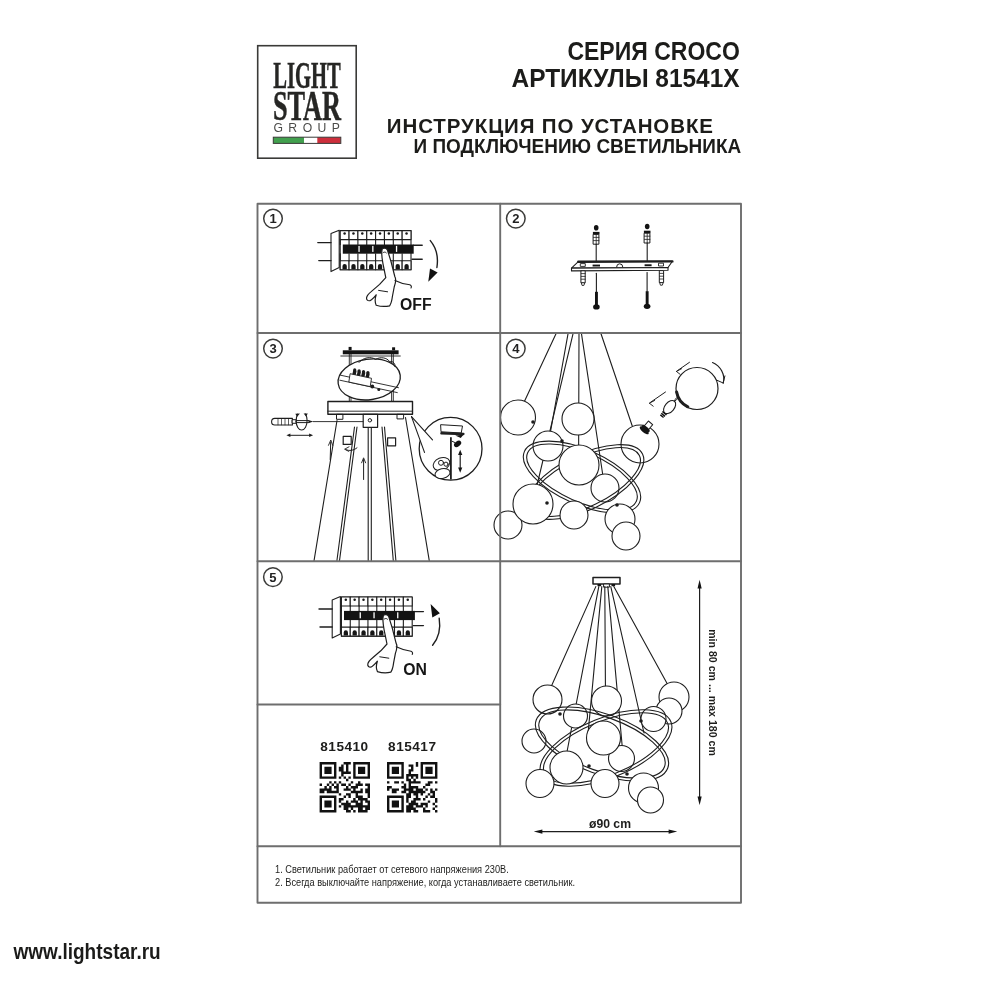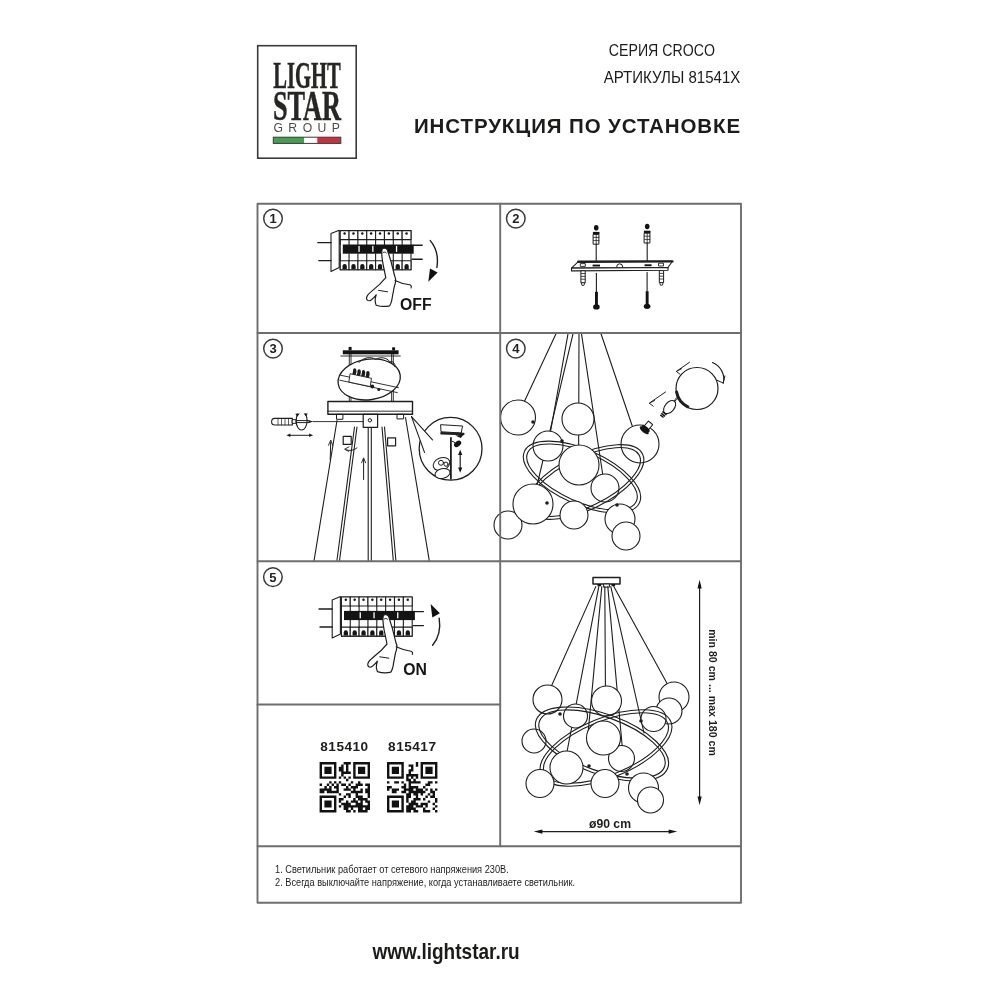--- a/index.html
+++ b/index.html
@@ -11,31 +11,32 @@
   <rect x="1.7" y="1.7" width="98.5" height="112.5" fill="#fff" stroke="#3a3a38" stroke-width="1.6"></rect>
   <text x="17.3" y="43.6" font-family="Liberation Serif" font-weight="bold" font-size="38" fill="#262624" stroke="#262624" stroke-width="0.5" textLength="67.5" lengthAdjust="spacingAndGlyphs">LIGHT</text>
   <text x="16.9" y="76.2" font-family="Liberation Serif" font-weight="bold" font-size="43" fill="#262624" stroke="#262624" stroke-width="0.5" textLength="68.2" lengthAdjust="spacingAndGlyphs">STAR</text>
   <text x="17.4" y="87.6" font-family="Liberation Sans" font-size="12.2" fill="#4c4c4a" textLength="66.6" lengthAdjust="spacing">GROUP</text>
   <rect x="17.3" y="93.2" width="30.8" height="6.2" fill="#42a04e"></rect>
   <rect x="48.1" y="93.2" width="13.2" height="6.2" fill="#fff"></rect>
   <rect x="61.3" y="93.2" width="23.5" height="6.2" fill="#cd2f3c"></rect>
   <rect x="17.3" y="93.2" width="67.5" height="6.2" fill="none" stroke="#3a3a38" stroke-width="1"></rect>
 </svg>
 
-<div class="abs" style="right:260px;top:38px;text-align:left;font-weight:normal;font-size:16px;line-height:26.7px;color:#1c1c1a;white-space:nowrap">
+<div class="abs" style="right:260px;top:38px;text-align:right;font-weight:bold;font-size:26px;line-height:26.7px;color:#1c1c1a;white-space:nowrap">
   <span style="display:inline-block;transform:scaleX(0.885);transform-origin:100% 50%">СЕРИЯ CROCO</span><br>
   <span style="display:inline-block;transform:scaleX(0.94);transform-origin:100% 50%">АРТИКУЛЫ 81541Х</span>
 </div>
 <div class="abs" style="right:259px;top:115.5px;font-weight:bold;font-size:20.5px;line-height:20.4px;color:#1c1c1a;white-space:nowrap">
   <div style="letter-spacing:0.9px">ИНСТРУКЦИЯ ПО УСТАНОВКЕ</div>
+  <div><span style="display:inline-block;transform:scaleX(0.925);transform-origin:100% 50%">И ПОДКЛЮЧЕНИЮ СВЕТИЛЬНИКА</span></div>
 </div>
 
 <div class="abs" style="left:274.5px;top:863px;font-size:11px;line-height:12.6px;color:#1d1d1b;white-space:nowrap"><span style="display:inline-block;transform:scaleX(0.838);transform-origin:0 50%">1.&nbsp;Светильник работает от сетевого напряжения 230В.<br>2.&nbsp;Всегда выключайте напряжение, когда устанавливаете светильник.</span></div>
 
-<div class="abs" style="left:0;top:939px;width:892px;text-align:center"><span style="display:inline-block;font-weight:bold;font-size:22.5px;color:#1b1b19;transform:scaleX(0.845)">www.lightstar.ru</span></div>
+<div class="abs" style="left:0;top:939px;width:892px;"><span style="display:inline-block;font-weight:bold;font-size:22.5px;color:#1b1b19;transform:scaleX(0.845)">www.lightstar.ru</span></div>
 
 <svg class="abs" style="left:0;top:0" width="1000" height="1000" viewBox="0 0 1000 1000" fill="none" stroke-linecap="round" stroke-linejoin="round">
 <g transform="translate(0,0)" stroke="#1e1e1e" stroke-width="1.1" fill="#fff">
   <polygon points="331,233.6 339.2,230.2 339.2,267.6 331,271.6"></polygon>
   <line x1="317.8" y1="242.6" x2="331" y2="242.6" stroke-width="1.4"></line>
   <line x1="318.8" y1="260.6" x2="331" y2="260.6" stroke-width="1.4"></line>
   <line x1="413.5" y1="245.2" x2="422.2" y2="245.2" stroke-width="1.4"></line>
   <line x1="412" y1="259.2" x2="422.2" y2="259.2" stroke-width="1.4"></line>
   <rect x="340.2" y="230.6" width="70.8" height="39.2"></rect>
   <rect x="340.20" y="230.6" width="8.85" height="9"></rect>

